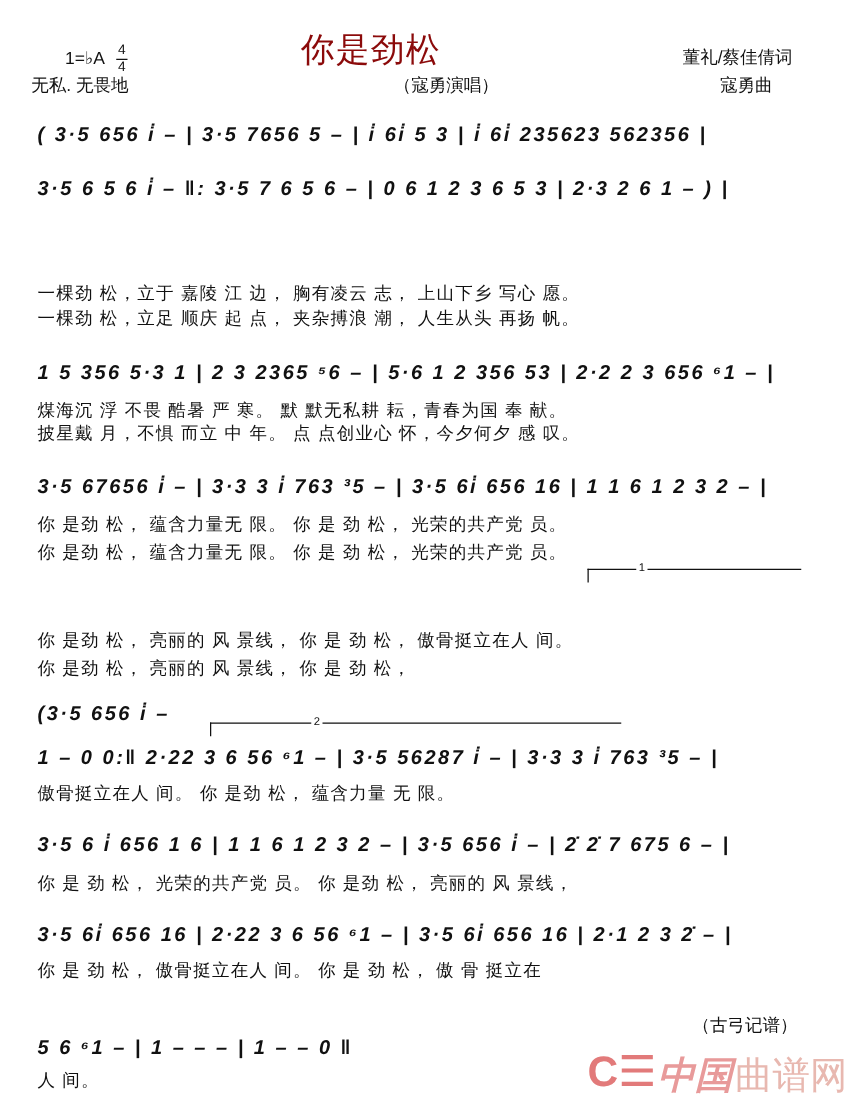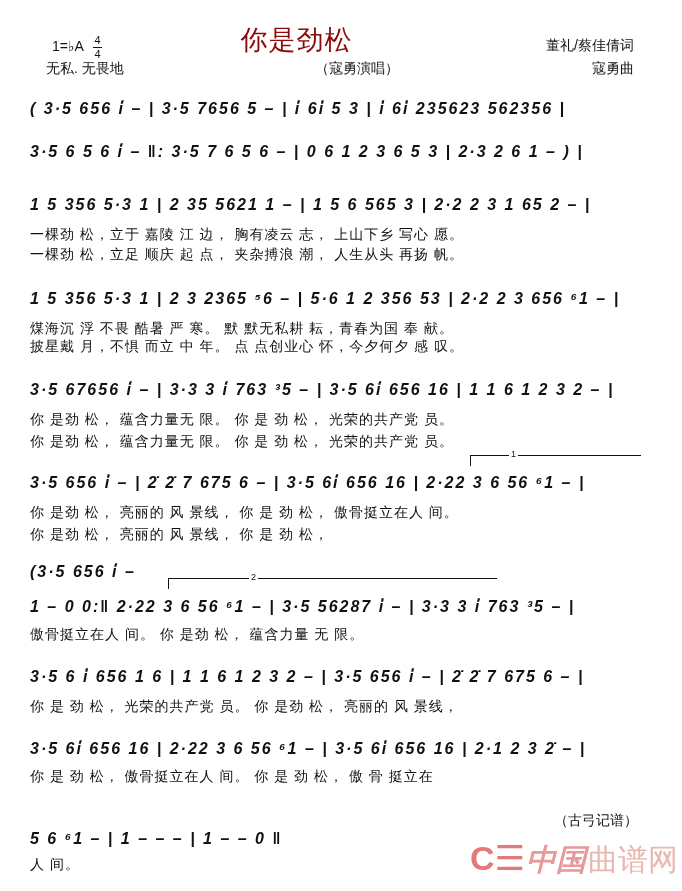--- a/index.html
+++ b/index.html
@@ -30,56 +30,54 @@
 <div class="abs title">你是劲松</div>
 
 <div class="abs key meta">
   <span>1=♭A</span>
   <span class="ts">
     <span>4</span>
     <span class="ln"></span>
     <span>4</span>
   </span>
 </div>
-<div class="abs meta" style="left:46px;top:60px;">无私. 无畏地</div>
+<div class="abs meta" style="left:25px;top:60px;">无私. 无畏地</div>
 <div class="abs meta" style="left:0;width:682px;text-align:center;top:60px;margin-left:16px;">（寇勇演唱）</div>
 <div class="abs meta" style="right:48px;top:37px;">董礼/蔡佳倩词</div>
-<div class="abs meta" style="right:48px;top:60px;">寇勇曲</div>
+<div class="abs meta" style="right:64px;top:60px;">寇勇曲</div>
 
 <div class="row" style="top:100px;">
   <div class="notes">( 3·5 656 i̇ –  | 3·5 7656 5 –  | i̇ 6i̇ 5 3  | i̇ 6i̇ 235623 562356 |</div>
 </div>
 
 <div class="row" style="top:143px;">
   <div class="notes">3·5 6 5 6 i̇ – ‖: 3·5 7 6 5 6 –  | 0 6 1 2 3 6 5 3  | 2·3 2 6 1 – ) |</div>
 </div>
 
 <div class="row" style="top:196px;">
-  <div class="notes">1 5 356 5·3 1  | 2 35 5621 1 –  | 1 5 6 565 3  | 2·2 2 3 1 65 2 – |</div>
   <div class="lyr" style="top:50px;">一棵劲   松，立足  顺庆  起    点，    夹杂搏浪    潮，  人生从头 再扬   帆。</div>
   <div class="lyr" style="top:30px;">一棵劲   松，立于  嘉陵  江    边，    胸有凌云    志，  上山下乡 写心   愿。</div>
 </div>
 
 <div class="row" style="top:290px;">
   <div class="notes">1 5 356 5·3 1  | 2 3 2365 ⁵6 –  | 5·6 1 2 356 53  | 2·2 2 3 656 ⁶1 – |</div>
   <div class="lyr" style="top:30px;">煤海沉   浮  不畏  酷暑  严    寒。  默  默无私耕    耘，青春为国  奉    献。</div>
   <div class="lyr" style="top:48px;">披星戴   月，不惧  而立  中    年。  点  点创业心    怀，今夕何夕  感    叹。</div>
 </div>
 
 <div class="row" style="top:381px;">
   <div class="notes">3·5 67656 i̇ –  | 3·3 3 i̇ 763 ³5 –  | 3·5 6i̇ 656 16  | 1 1 6 1 2 3 2 – |</div>
   <div class="lyr" style="top:30px;">你 是劲        松，  蕴含力量无     限。  你    是   劲   松，  光荣的共产党 员。</div>
   <div class="lyr" style="top:52px;">你 是劲        松，  蕴含力量无     限。  你    是   劲   松，  光荣的共产党 员。</div>
 </div>
 
 <div class="volta" style="left:470px;top:455px;width:170px;">
     <span style="left:38px;">1</span>
   </div>
 <div class="row" style="top:474px;">
-  <div class="notes">3·5 656 i̇ –  | 2̇ 2̇ 7 675 6 –  | 3·5 6i̇ 656 16  | 2·22 3 6 56 ⁶1 – |</div>
   <div class="lyr" style="top:30px;">你 是劲   松，    亮丽的 风 景线，    你    是   劲   松，  傲骨挺立在人    间。</div>
   <div class="lyr" style="top:52px;">你 是劲   松，    亮丽的 风 景线，    你    是   劲   松，</div>
 </div>
 
 <div class="row" style="top:563px;">
   <div class="notes">(3·5 656 i̇ –</div>
 </div>
 <div class="volta" style="left:168px;top:578px;width:328px;">
     <span style="left:80px;">2</span>
   </div>

